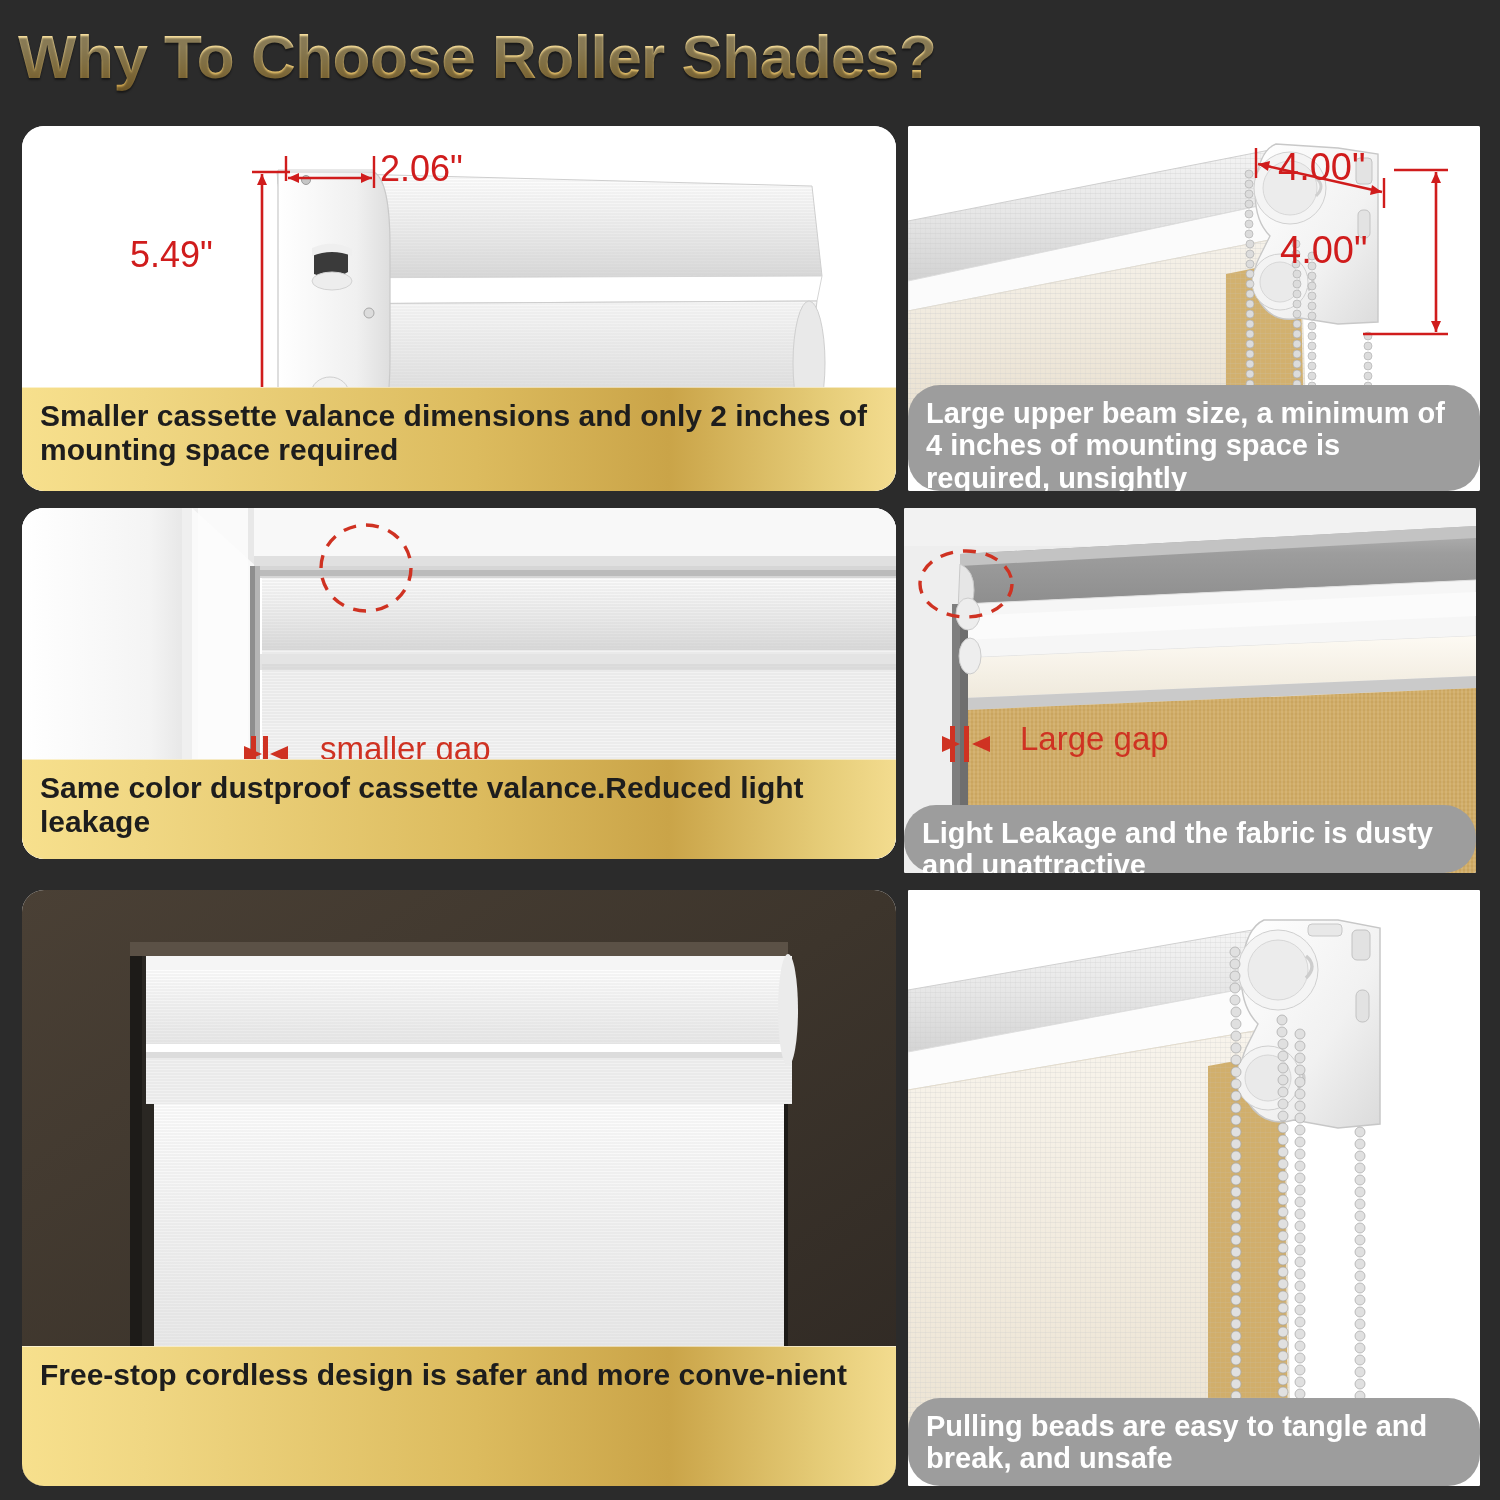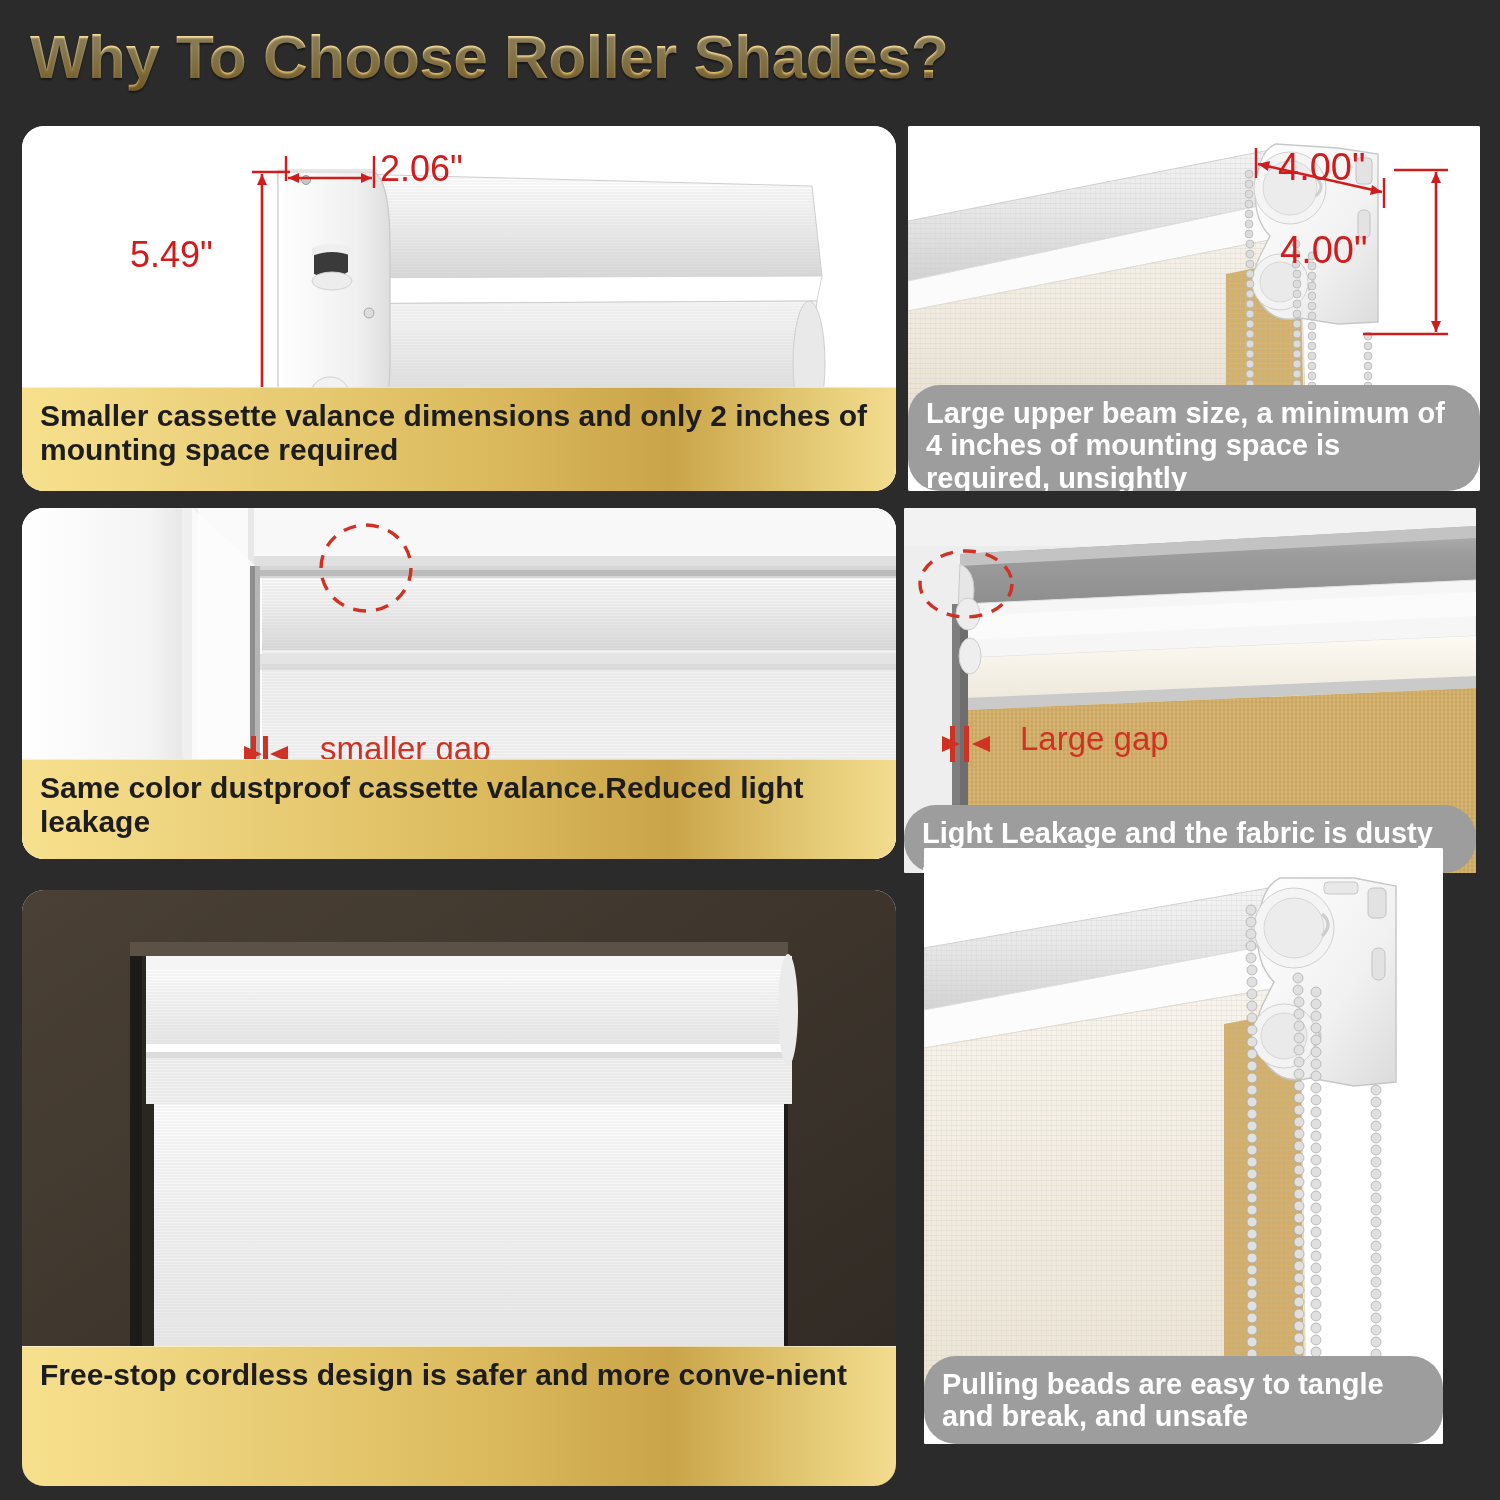--- a/index.html
+++ b/index.html
@@ -7,21 +7,21 @@
   body {
     background:#2b2b2b;
     font-family:"Liberation Sans", sans-serif;
     overflow:hidden;
     position:relative;
   }
 
   
   .title-bar{
     position:absolute; left:0; top:0; width:1500px; height:112px;
-    display:flex; align-items:center; padding-left:30px;
+    display:flex; align-items:center; padding-left:18px;
   }
   .title-text{
     font-size:62px; font-weight:bold; letter-spacing:-0.5px;
     background:linear-gradient(180deg,#fbe6a8 0%,#f6dc97 38%,#e3bf6a 72%,#c79b44 100%);
     -webkit-background-clip:text; background-clip:text;
     color:transparent; -webkit-text-fill-color:transparent;
     text-shadow:0 2px 2px rgba(0,0,0,.45);
     white-space:nowrap;
   }
 
@@ -464,21 +464,21 @@
           <path d="M452 596 L452 534 q0 -18 14 -24 q14 -6 22 4 q8 -10 18 -2 q8 -10 16 0 l0 84 q-6 8 -34 8 z" fill="#f2cdb2" stroke="#dfb295" stroke-width="1.5"></path>
           <path d="M440 518 q-8 -22 6 -30 q14 -8 20 4 l-4 22 z" fill="#f6d6bd" stroke="#dfb295" stroke-width="1.2"></path>
           <path d="M444 534 q10 -10 24 -6" stroke="#dcab8d" stroke-width="1.5" fill="none"></path>
           <path d="M452 560 q14 -8 30 -4" stroke="#dcab8d" stroke-width="1.2" fill="none"></path>
         </g>
       </svg>
     </div>
     <div class="cap gold" style="font-size:30px; height:140px;">Free-stop cordless design is safer and more conve-nient</div>
   </div>
 
-  <div class="panel right" style="left:908px; top:736px; width:519px; height:596px;margin-left:16px;">
+  <div class="panel right" style="left:908px; top:778px; width:572px; height:596px;">
     <div class="photo" style="background:#fff;">
       <svg viewBox="0 0 572 596" width="572" height="596">
         <defs>
           <linearGradient id="p6tube" x1="0" y1="0" x2="0" y2="1">
             <stop offset="0" stop-color="#f5f5f5"></stop>
               <stop offset="0.5" stop-color="#e7e7e7"></stop>
             <stop offset="1" stop-color="#d4d4d4"></stop>
           </linearGradient>
           <linearGradient id="p6fab" x1="0" y1="0" x2="0" y2="1">
             <stop offset="0" stop-color="#f8f4ec"></stop>

